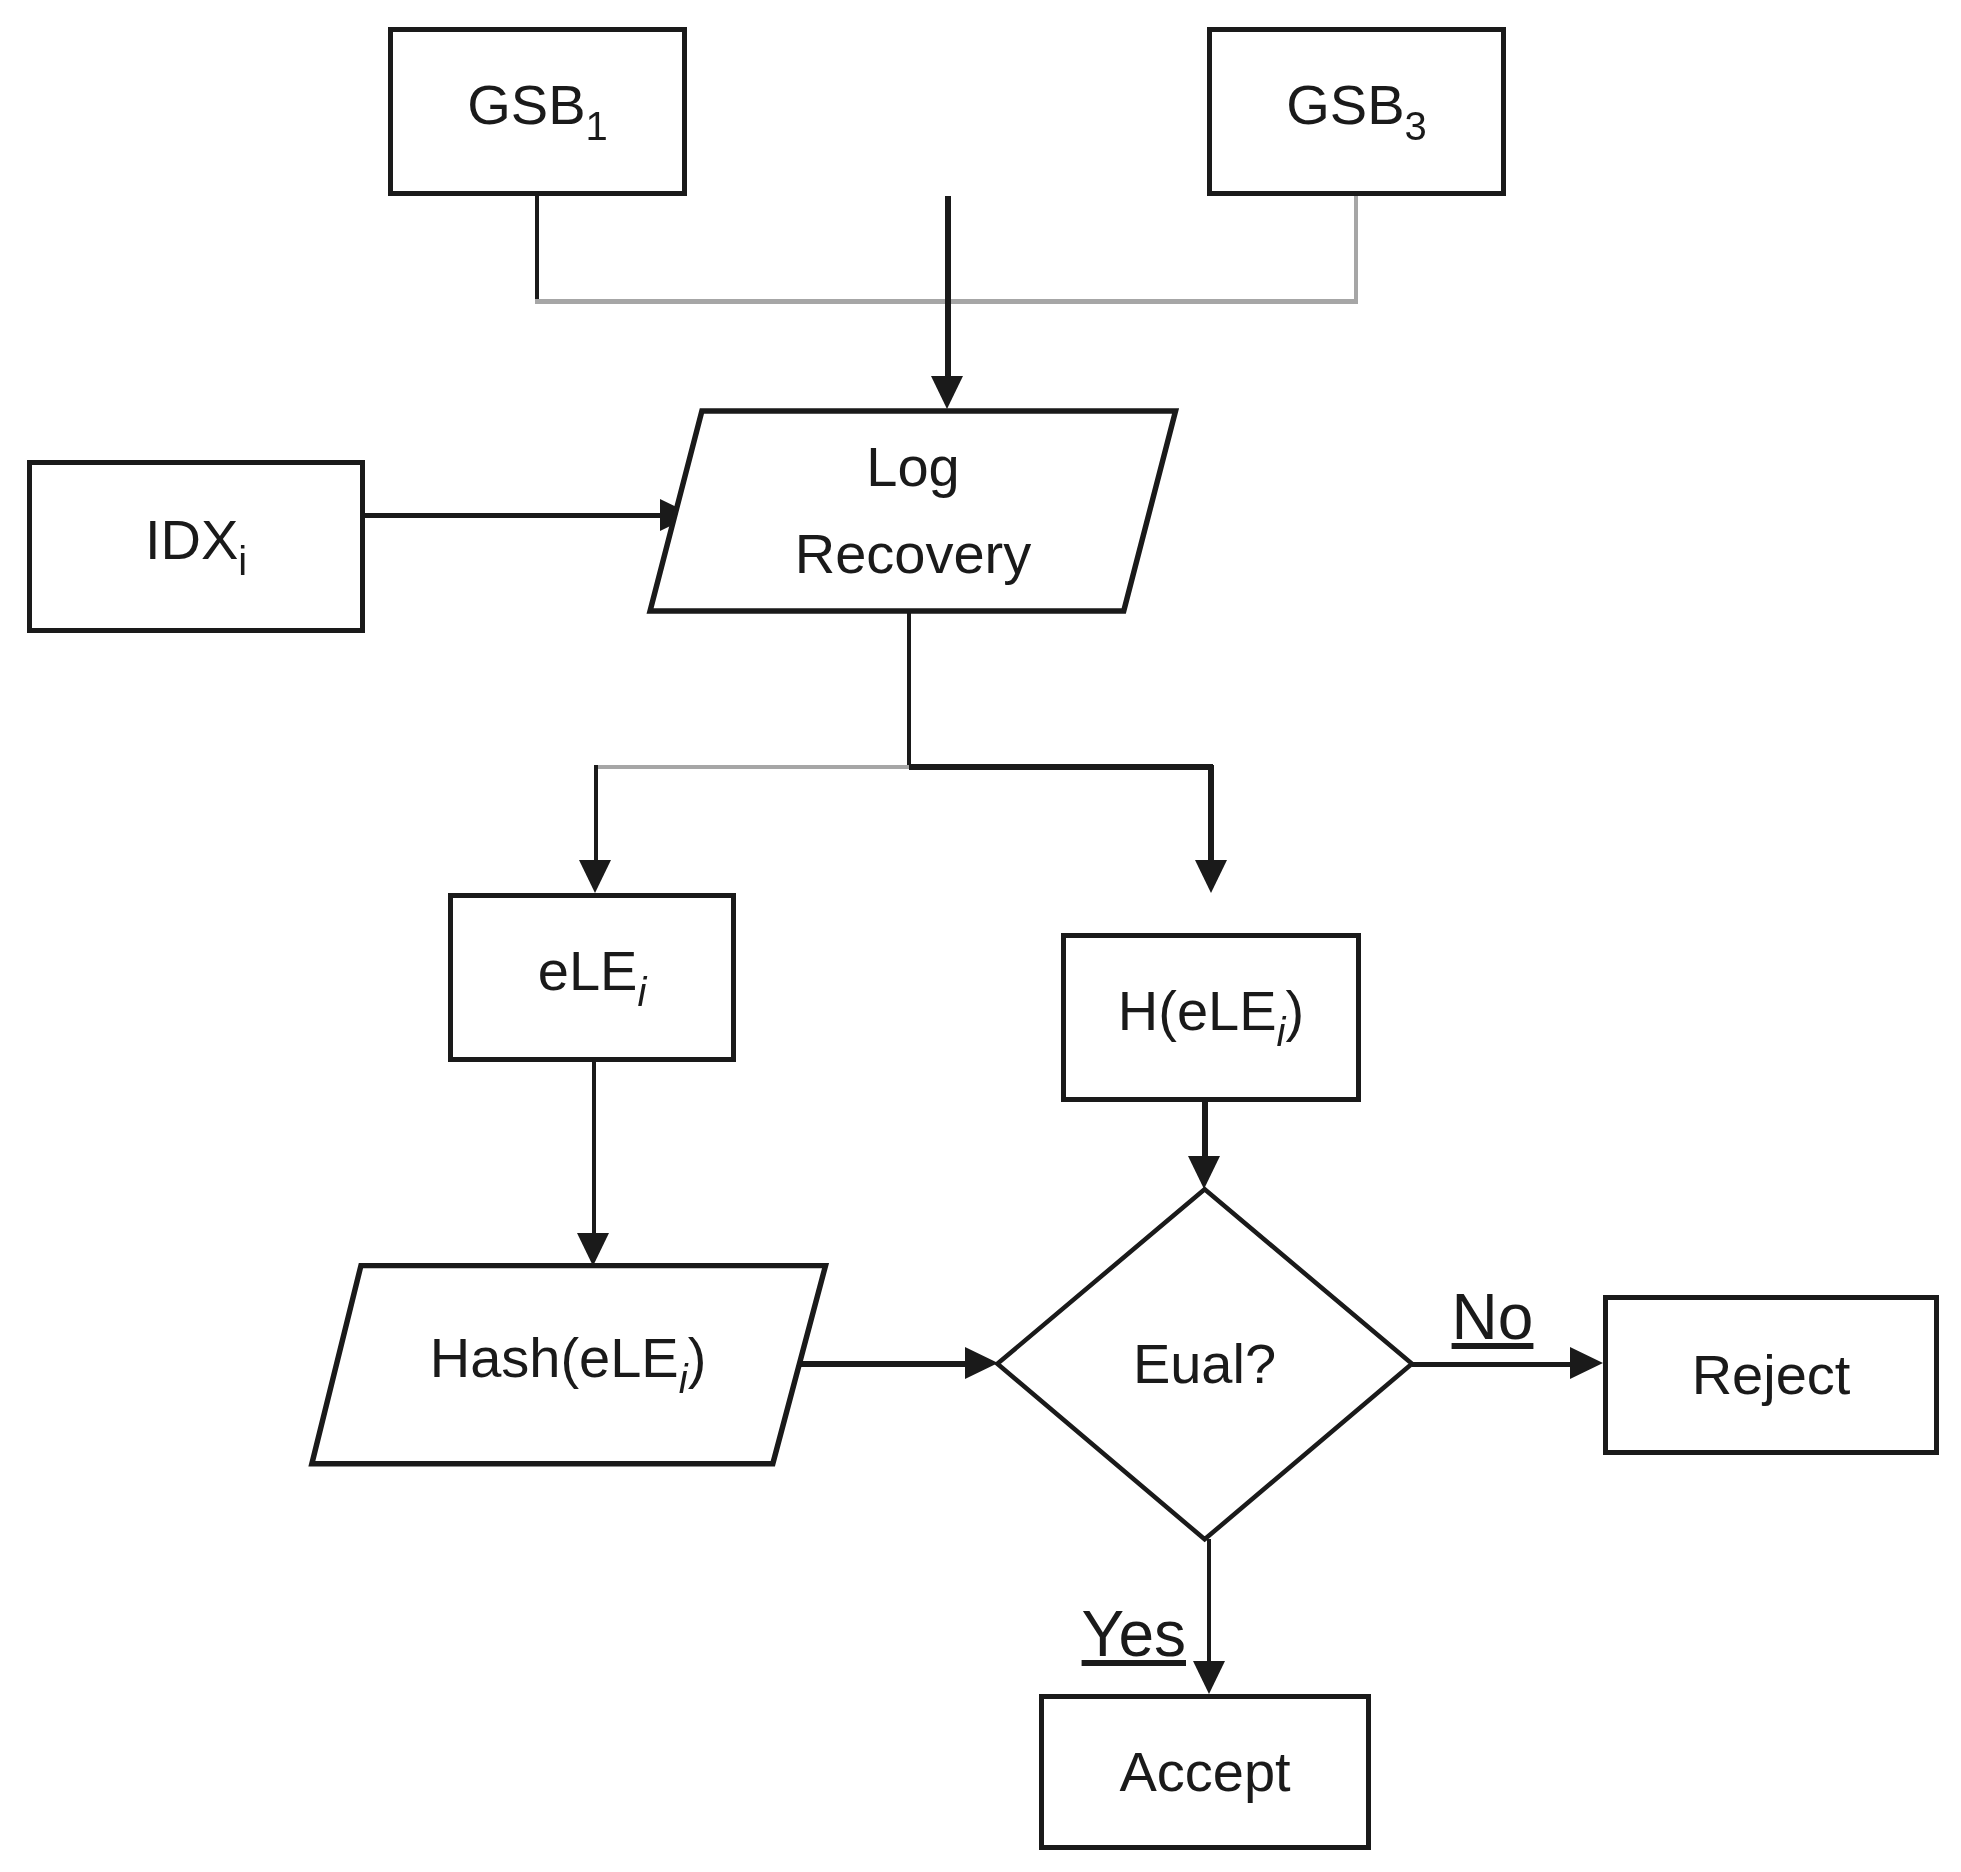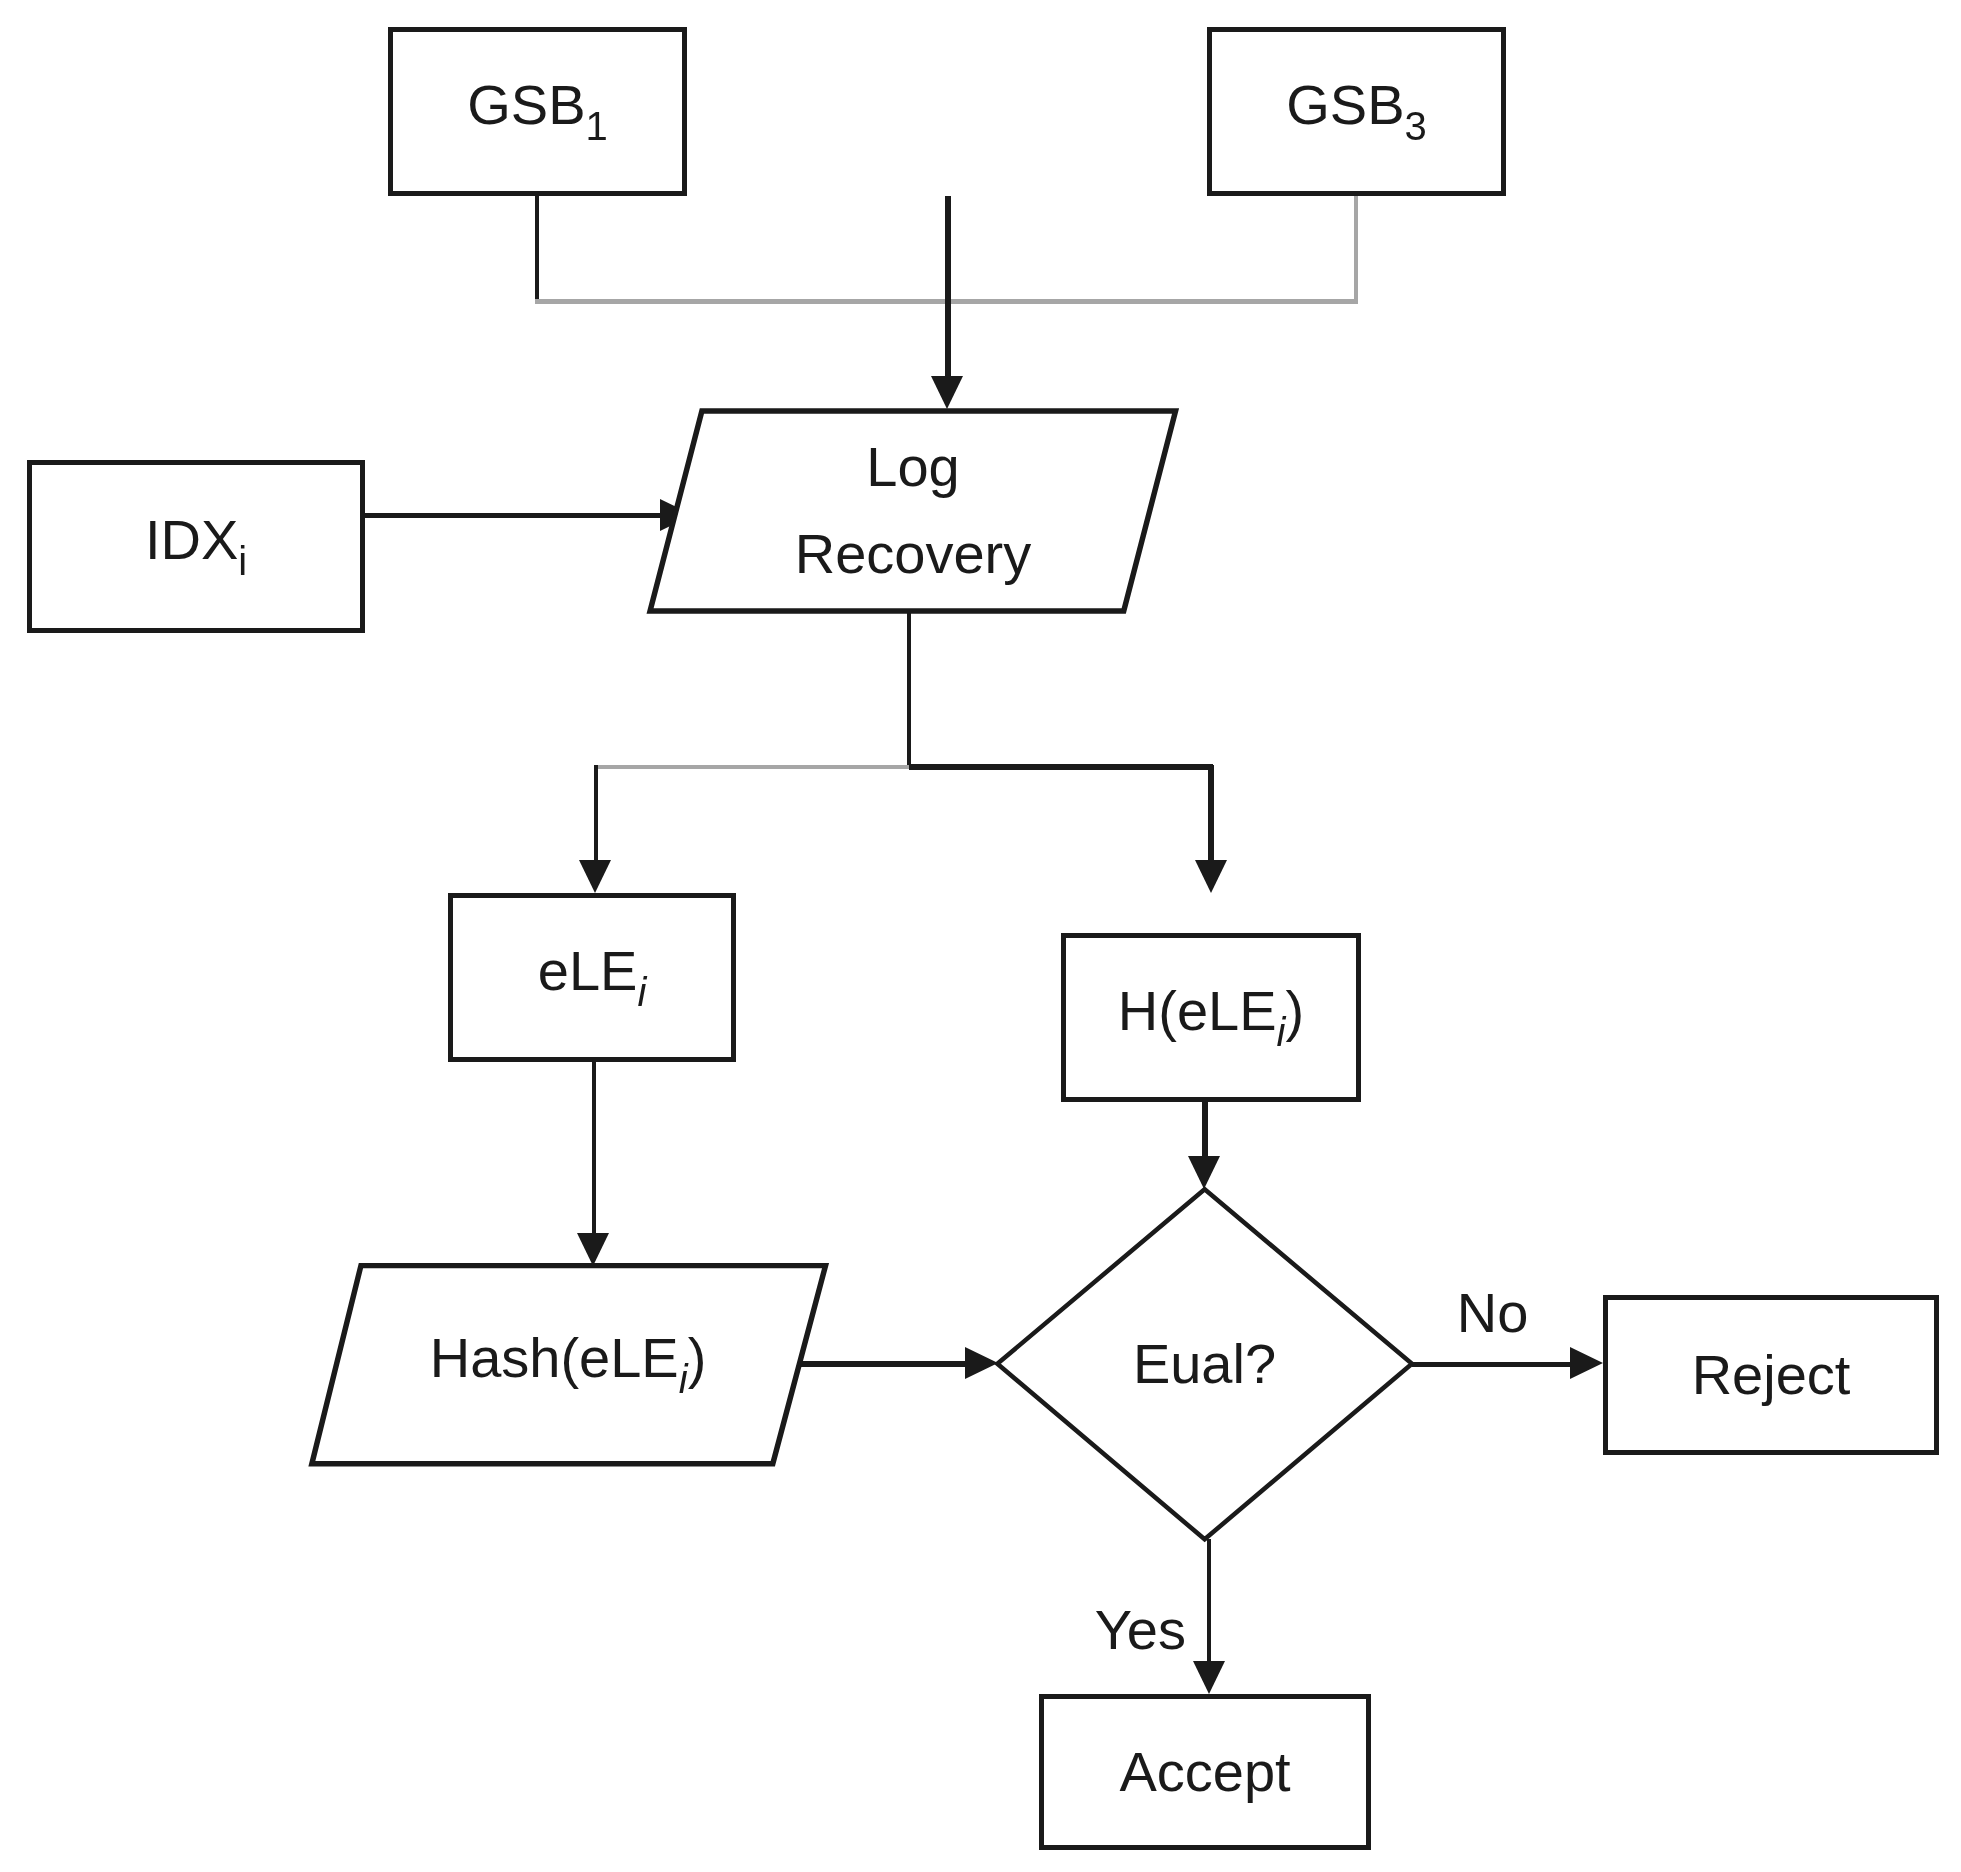--- a/index.html
+++ b/index.html
@@ -29,21 +29,21 @@
     text-align:center;
   }
   .two-line{flex-direction:column;line-height:1.55;}
   .sub{font-size:40px;vertical-align:-16.4px;line-height:1;}
   .sub-i{font-style:italic;}
   .line{position:absolute;background:#1a1a1a;}
   .line.gray{background:#a6a6a6;}
   .arrow{position:absolute;width:0;height:0;}
   .arrow.down{border-left:16.4px solid transparent;border-right:16.4px solid transparent;border-top:33px solid #1a1a1a;}
   .arrow.right{border-top:16.4px solid transparent;border-bottom:16.4px solid transparent;border-left:33px solid #1a1a1a;}
-  .edge-label{position:absolute;font-size:56px;line-height:1;white-space:nowrap;}
+  .edge-label{position:absolute;font-size:64px;line-height:1;white-space:nowrap;text-decoration:underline;}
 </style>
 </head>
 <body>
 
 <div class="canvas">
 
   <div class="line" style="left:535px;top:196px;width:3.6px;height:106px;"></div>
   <div class="line gray" style="left:535px;top:299px;width:823px;height:4.5px;"></div>
   <div class="line gray" style="left:1354px;top:196px;width:3.6px;height:106px;"></div>
 

